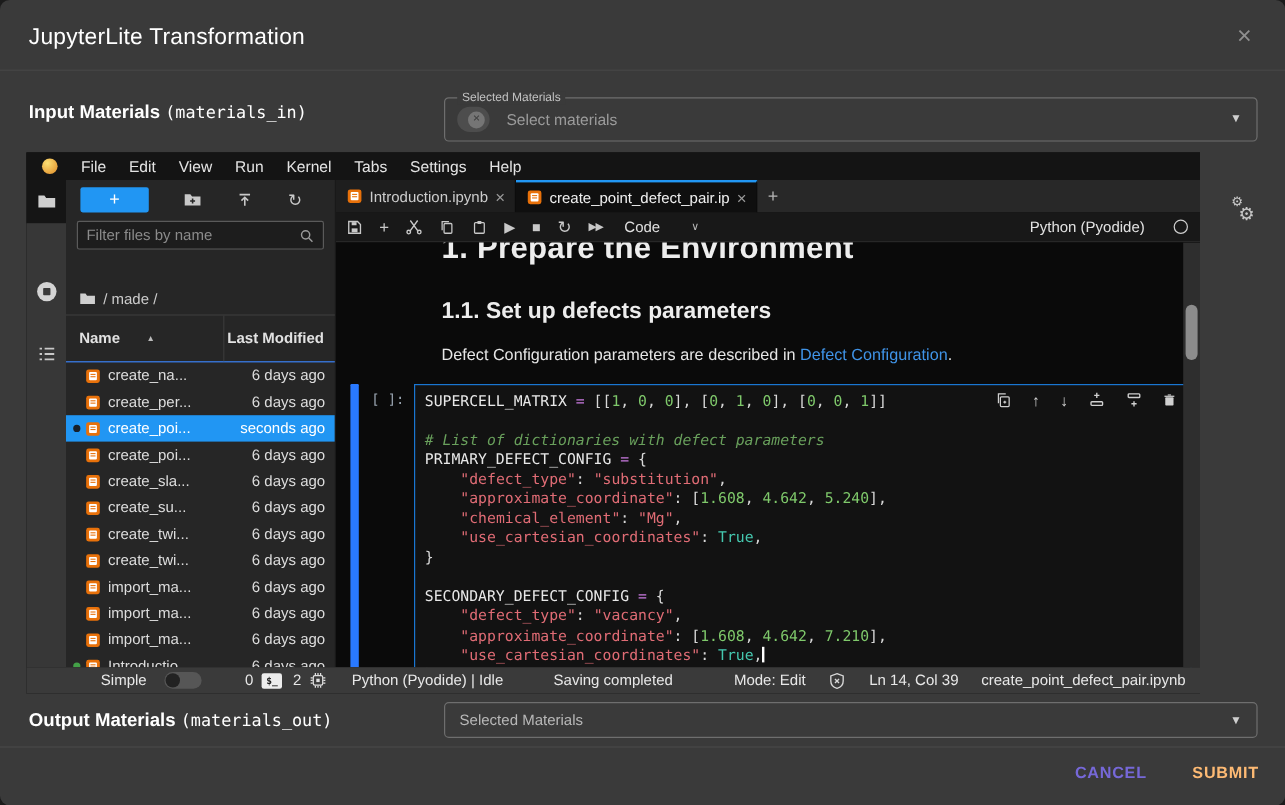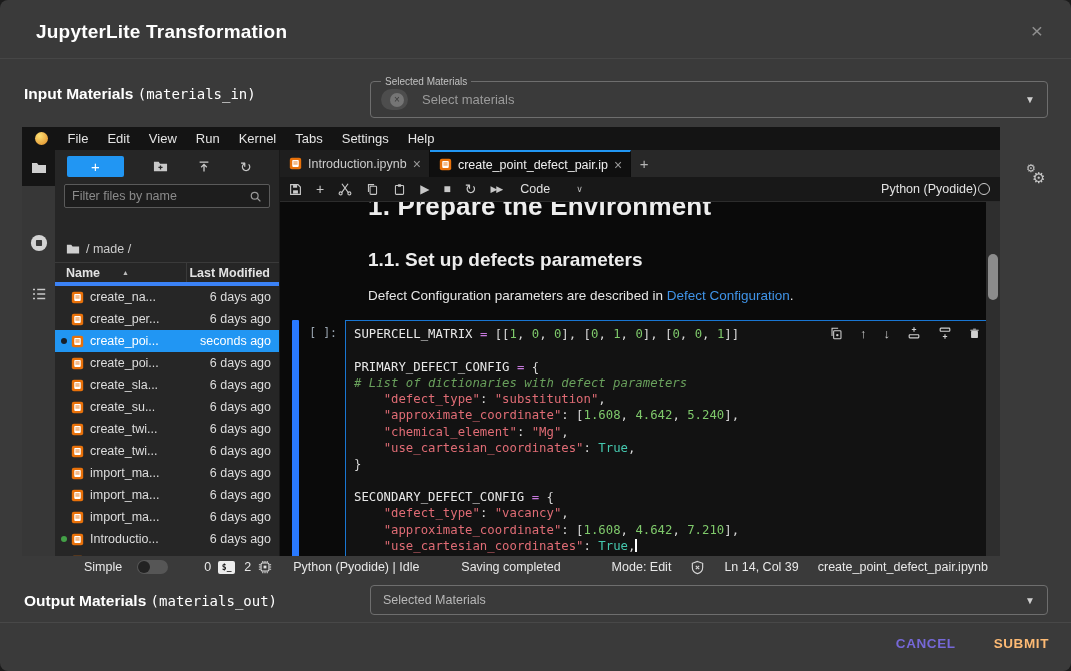--- a/index.html
+++ b/index.html
@@ -1,21 +1,21 @@
 <!DOCTYPE html>
 <html><head>
 <meta charset="utf-8">
 <style>
   * { margin:0; padding:0; box-sizing:border-box; }
   html,body { width:1071px; height:671px; background:#1b1b1b; font-family:"Liberation Sans", sans-serif; overflow:hidden; }
   .dialog { position:absolute; inset:0; background:#3a3a3a; border-radius:8px; overflow:hidden; }
 
   
   .dlg-header { position:absolute; left:0; top:0; right:0; height:59px; border-bottom:1px solid #464646; }
-  .dlg-title { position:absolute; left:36px; top:21px; font-size:19px; font-weight:700; color:#ffffff; letter-spacing:.2px; }
+  .dlg-title { position:absolute; left:24px; top:21px; font-size:19px; font-weight:400; color:#ffffff; letter-spacing:.2px; }
   .dlg-close { position:absolute; right:28px; top:20px; font-size:21px; color:#8f8f8f; cursor:pointer; line-height:1; }
 
   
   .input-label, .output-label { position:absolute; left:24px; color:#ffffff; font-size:15.5px; font-weight:600; }
   .input-label { top:85px; }
   .mono { font-family:"DejaVu Sans Mono", monospace; font-weight:500; font-size:14px; }
   .materials-field { position:absolute; left:370px; top:81px; width:678px; height:37px; border:1px solid #6e6e6e; border-radius:4px; display:flex; align-items:center; padding:0 12px 0 10px; }
   .field-legend { position:absolute; left:10px; top:-6px; font-size:10px; color:#c2c2c2; background:#3a3a3a; padding:0 4px; }
   .chip { display:flex; align-items:center; gap:5px; background:#4d4d4d; border-radius:11px; height:21px; padding:0 4px 0 9px; max-width:540px; }
   .chip-text { font-size:10.3px; color:#e9e9e9; white-space:nowrap; font-weight:600; }
@@ -38,21 +38,21 @@
 
   
   .file-panel { width:225px; background:#262626; border-right:1px solid #191919; flex:none; display:flex; flex-direction:column; font-size:12.5px; }
   .fb-toolbar { height:33px; display:flex; align-items:center; padding:0 14px 0 12px; gap:0; flex:none; }
   .new-launcher-btn { width:57px; height:21px; background:#2196f3; border-radius:2px; color:#fff; font-size:15px; display:flex; align-items:center; justify-content:center; cursor:pointer; line-height:1; }
   .fb-tool { margin-left:29px; cursor:pointer; display:flex; align-items:center; color:#c8c8c8; font-size:14px; }
   .filter-box { height:24px; margin:1px 9px 7px 9px; background:#1d1d1d; border:1px solid #5a5a5a; border-radius:2px; display:flex; align-items:center; padding:0 7px; flex:none; }
   .filter-box input { flex:1; background:transparent; border:none; outline:none; color:#cccccc; font-size:12.5px; font-family:"Liberation Sans",sans-serif; }
   .filter-box input::placeholder { color:#8b8b8b; }
   .breadcrumb { display:flex; align-items:center; gap:6px; padding:3px 11px 6px 11px; color:#cccccc; flex:none;margin-top:24px; }
-  .list-header { height:24px; border-top:1px solid #3a3a3a; border-bottom:4px solid #3b82f6; display:flex; align-items:center; color:#e2e2e2; font-weight:700; flex:none; }
+  .list-header { height:40px; border-top:1px solid #3a3a3a; border-bottom:1px solid #3b82f6; display:flex; align-items:center; color:#e2e2e2; font-weight:700; flex:none; }
   .col-name { flex:1; padding-left:11px; display:flex; align-items:center; border-right:1px solid #3a3a3a; height:100%; }
   .sort-arrow { font-size:7px; color:#bbbbbb; margin-left:22px; }
   .col-mod { width:92px; text-align:right; padding-right:9px; }
   .file-list { flex:1; overflow:hidden; }
   .file-row { height:22px; display:flex; align-items:center; padding:0 8px 0 4px; color:#dddddd; cursor:pointer; }
   .file-row.selected { background:#2196f3; color:#ffffff; }
   .dot { width:6px; height:6px; border-radius:50%; margin:0 4px 0 2px; flex:none; }
   .dot.green { background:#43a047; }
   .dot.dark { background:#17202b; }
   .nb-icon { display:flex; align-items:center; flex:none; }
@@ -67,21 +67,21 @@
   .tab-label { white-space:nowrap; overflow:hidden; }
   .tab-close { color:#9a9a9a; font-size:14px; line-height:1; cursor:pointer; flex:none; }
   .tab-add { width:26px; display:flex; align-items:center; justify-content:center; color:#b5b5b5; font-size:15px; cursor:pointer; }
 
   .nb-toolbar { height:25px; background:#181818; border-bottom:1px solid #2c2c2c; display:flex; align-items:center; padding:0 10px 0 9px; gap:14px; flex:none; }
   .tb-icon { display:flex; align-items:center; color:#c8c8c8; cursor:pointer; font-size:12px; line-height:1; }
   .tb-glyph { font-size:12px; }
   .ffwd { font-size:9px; letter-spacing:-1px; }
   .celltype { display:flex; align-items:center; gap:26px; color:#e0e0e0; font-size:12.5px; cursor:pointer; margin-left:4px; }
   .chev { font-size:9px; color:#bbbbbb; }
-  .kernel-name { margin-left:auto; color:#e2e2e2; font-size:12.5px; display:flex; align-items:center; gap:1px; }
+  .kernel-name { margin-left:auto; color:#e2e2e2; font-size:12.5px; display:flex; align-items:center; gap:24px; }
   .kernel-circle { width:12px; height:12px; border:1.5px solid #cfcfcf; border-radius:50%; }
 
   
   .nb-content { flex:1; background:#0a0a0a; position:relative; overflow:hidden; }
   .scroll-track { position:absolute; right:0; top:0; bottom:0; width:14px; background:#2e2e2e; }
   .scroll-thumb { position:absolute; right:2px; top:52px; width:10px; height:46px; background:#8c8c8c; border-radius:5px; }
   .md-block { margin-left:88px; margin-right:30px; }
   .md-h1 { font-size:26px; font-weight:700; color:#ededed; margin-top:-11px; letter-spacing:.2px; }
   .md-h2 { font-size:19px; font-weight:700; color:#ededed; margin-top:27px; }
   .md-p { font-size:13.5px; color:#e6e6e6; margin-top:17px; }
@@ -483,22 +483,22 @@
             <div class="md-p"><span>Defect Configuration parameters are described in </span><span class="md-link">Defect Configuration</span><span>.</span></div>
           </div>
 
           <div class="code-cell">
             <div class="collapser"></div>
             <div class="prompt">[ ]:</div>
             <div class="cell-editor">
               <div>
                   <div class="code-line"><span class="tok-v">SUPERCELL_MATRIX</span><span class="tok-p"> </span><span class="tok-o">=</span><span class="tok-p"> [[</span><span class="tok-n">1</span><span class="tok-p">, </span><span class="tok-n">0</span><span class="tok-p">, </span><span class="tok-n">0</span><span class="tok-p">], [</span><span class="tok-n">0</span><span class="tok-p">, </span><span class="tok-n">1</span><span class="tok-p">, </span><span class="tok-n">0</span><span class="tok-p">], [</span><span class="tok-n">0</span><span class="tok-p">, </span><span class="tok-n">0</span><span class="tok-p">, </span><span class="tok-n">1</span><span class="tok-p">]]</span></div>
                   <div class="code-line">&nbsp;</div>
+                  <div class="code-line"><span class="tok-c"># List of dictionaries with defect parameters</span></div>
                   <div class="code-line"><span class="tok-v">PRIMARY_DEFECT_CONFIG</span><span class="tok-p"> </span><span class="tok-o">=</span><span class="tok-p"> {</span></div>
-                  <div class="code-line"><span class="tok-c"># List of dictionaries with defect parameters</span></div>
                   <div class="code-line"><span class="tok-p">    </span><span class="tok-s">"defect_type"</span><span class="tok-p">: </span><span class="tok-s">"substitution"</span><span class="tok-p">,</span></div>
                   <div class="code-line"><span class="tok-p">    </span><span class="tok-s">"approximate_coordinate"</span><span class="tok-p">: [</span><span class="tok-n">1.608</span><span class="tok-p">, </span><span class="tok-n">4.642</span><span class="tok-p">, </span><span class="tok-n">5.240</span><span class="tok-p">],</span></div>
                   <div class="code-line"><span class="tok-p">    </span><span class="tok-s">"chemical_element"</span><span class="tok-p">: </span><span class="tok-s">"Mg"</span><span class="tok-p">,</span></div>
                   <div class="code-line"><span class="tok-p">    </span><span class="tok-s">"use_cartesian_coordinates"</span><span class="tok-p">: </span><span class="tok-k">True</span><span class="tok-p">,</span></div>
                   <div class="code-line"><span class="tok-p">}</span></div>
                   <div class="code-line">&nbsp;</div>
                   <div class="code-line"><span class="tok-v">SECONDARY_DEFECT_CONFIG</span><span class="tok-p"> </span><span class="tok-o">=</span><span class="tok-p"> {</span></div>
                   <div class="code-line"><span class="tok-p">    </span><span class="tok-s">"defect_type"</span><span class="tok-p">: </span><span class="tok-s">"vacancy"</span><span class="tok-p">,</span></div>
                   <div class="code-line"><span class="tok-p">    </span><span class="tok-s">"approximate_coordinate"</span><span class="tok-p">: [</span><span class="tok-n">1.608</span><span class="tok-p">, </span><span class="tok-n">4.642</span><span class="tok-p">, </span><span class="tok-n">7.210</span><span class="tok-p">],</span></div>
                   <div class="code-line"><span class="tok-p">    </span><span class="tok-s">"use_cartesian_coordinates"</span><span class="tok-p">: </span><span class="tok-k">True</span><span class="tok-p">,</span><span class="cursor"></span></div>

